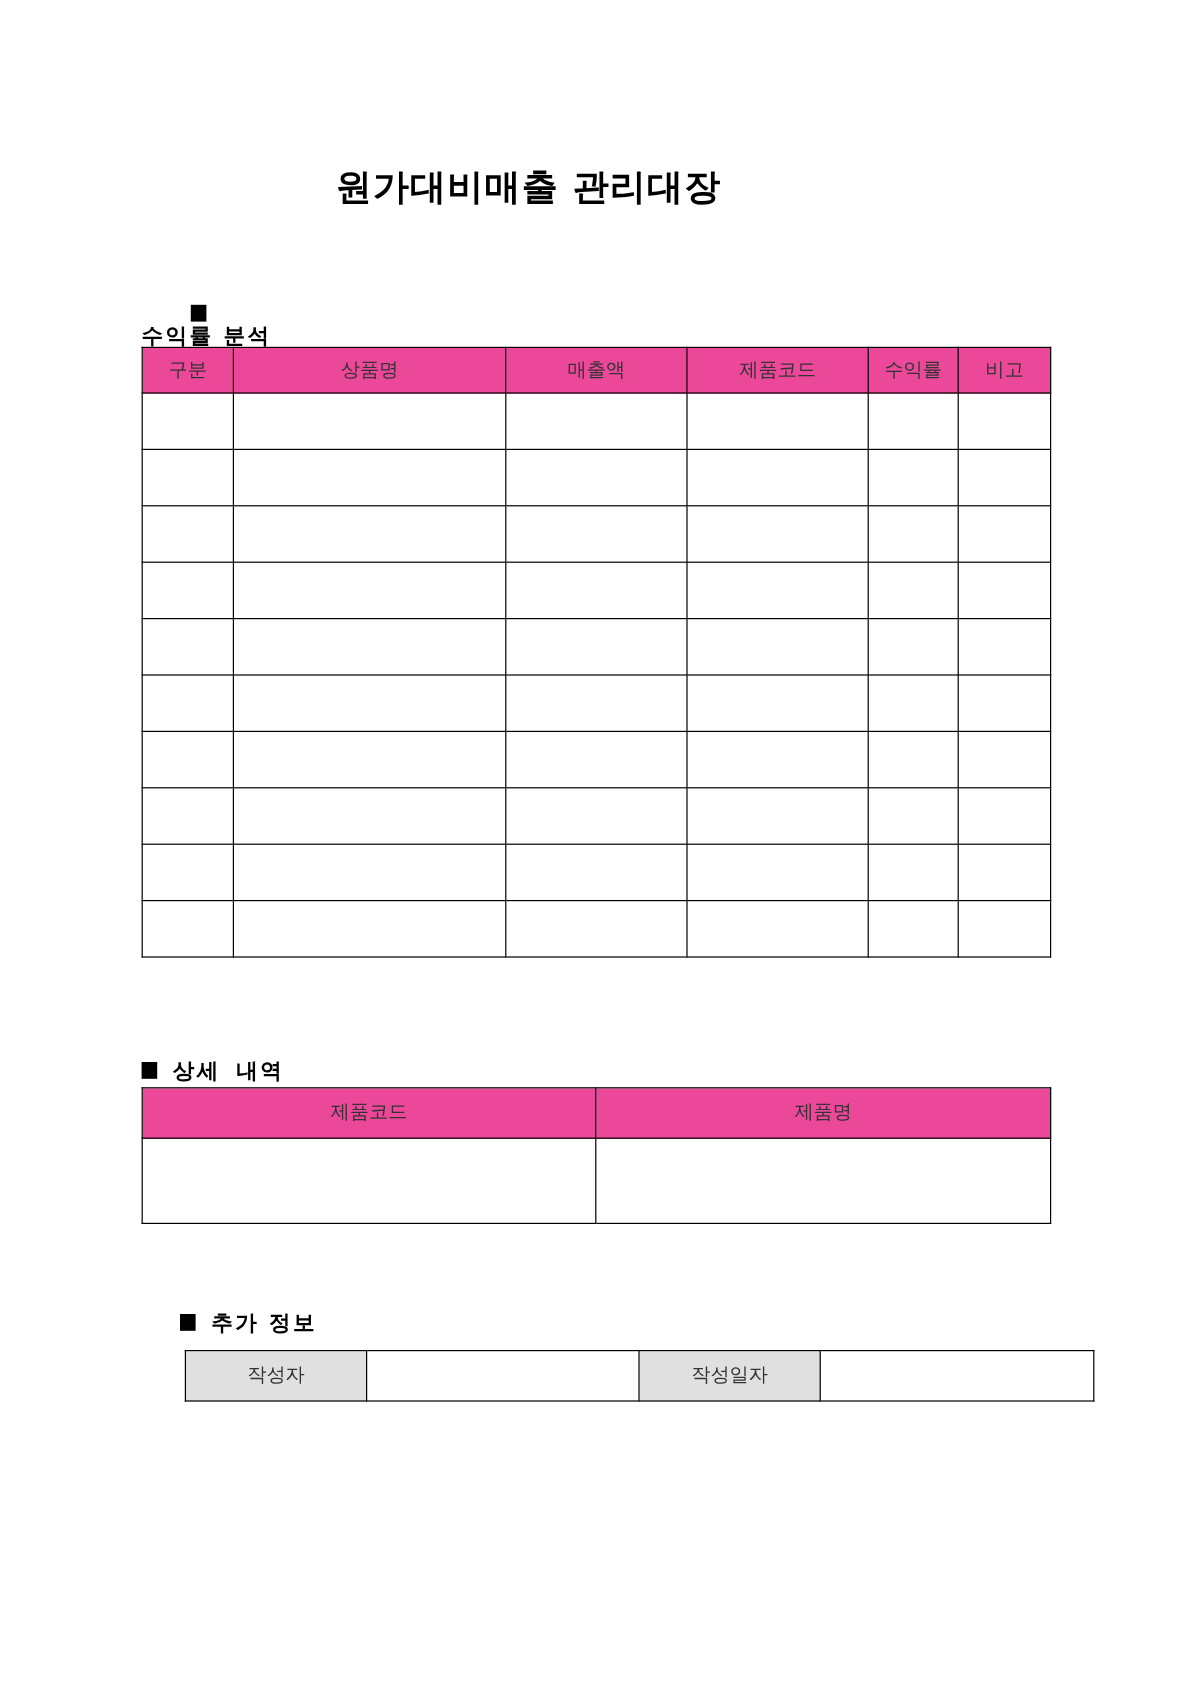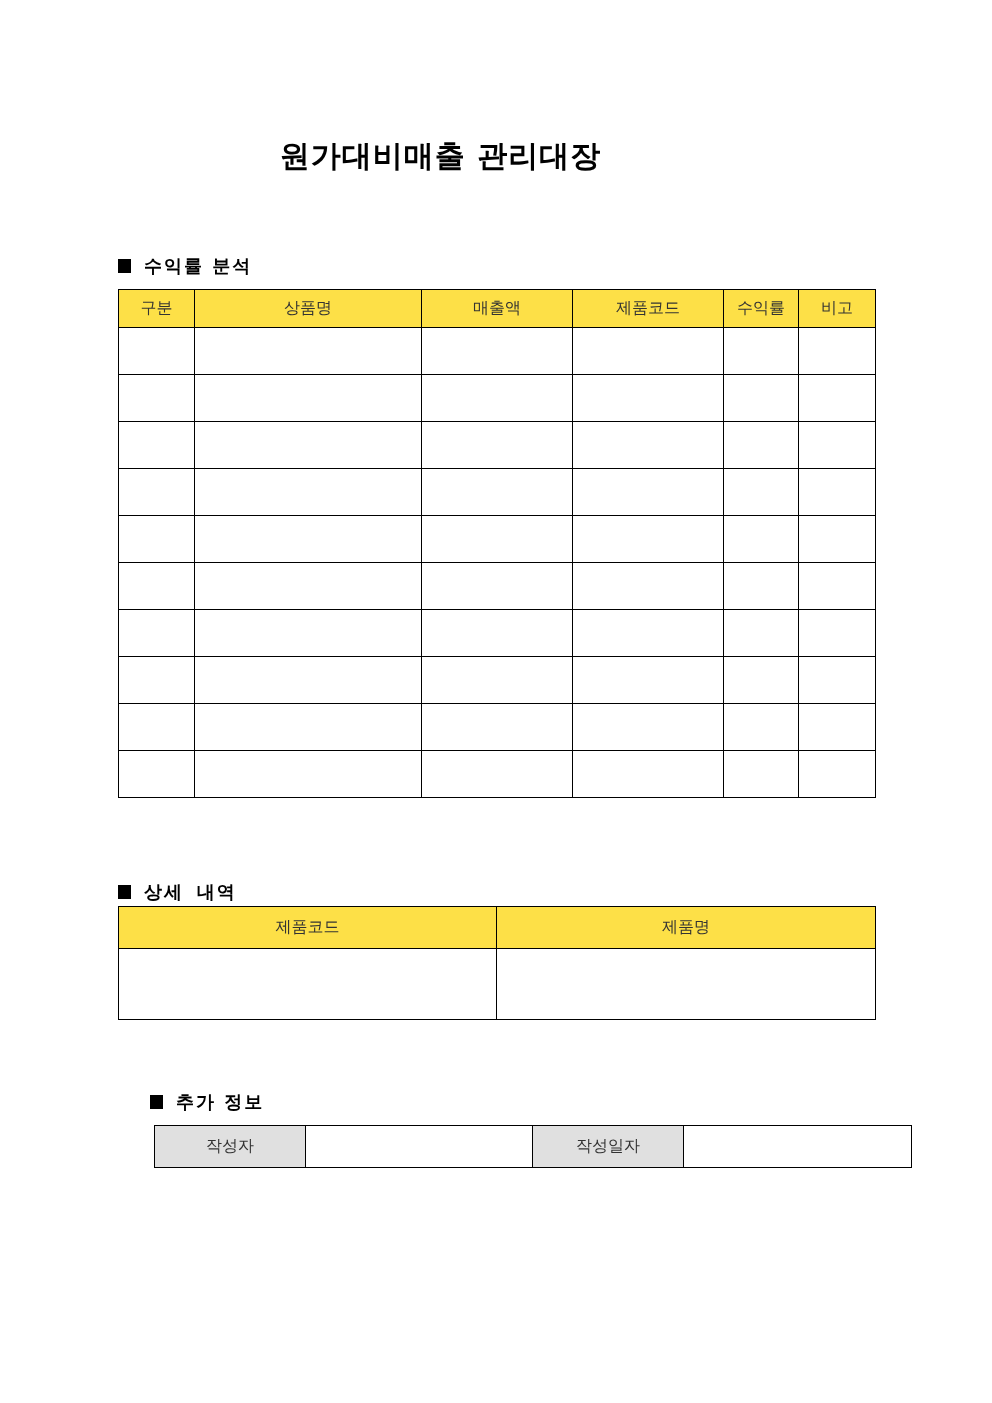--- a/index.html
+++ b/index.html
@@ -3,37 +3,37 @@
 <meta charset="utf-8">
 <style>
   html, body { margin: 0; padding: 0; background: #ffffff; }
   body { width: 992px; height: 1403px; position: relative; font-family: "DejaVu Sans", "Liberation Sans", sans-serif; color: #000; }
   .title { position: absolute; top: 136px; left: 0; width: 793px; text-align: center; font-size: 30px; font-weight: bold; letter-spacing: 1px; margin-left: 44px; }
   .section-heading { position: absolute; left: 118px; font-size: 18px; font-weight: bold; display: flex; align-items: center; }
   .square { display: inline-block; width: 13px; height: 14px; background: #000; margin-right: 13px; }
   .heading-text { letter-spacing: 2px; }
   table { position: absolute; left: 118px; border-collapse: collapse; table-layout: fixed; }
   td, th { border: 1.5px solid #000; padding: 0; font-weight: normal; font-size: 16px; text-align: center; color: #333; }
-  th { background: #fde047; }
+  th { background: #ec4899; }
   #t1 { top: 289px; width: 757px; }
   #t1 th { height: 37px; }
   #t1 td { height: 46px; }
   #t2 { top: 906px; width: 757px; }
   #t2 th { height: 41px; }
   #t2 td { height: 70px; }
   #t3 { top: 1125px; width: 757px; margin-left: 36px; }
   #t3 td { height: 41px; }
   #t3 td.label { background: #e0e0e0; }
 </style>
 </head>
 <body>
 
 <div class="title">원가대비매출 관리대장</div>
 
-<div class="section-heading" style="top:254px;">
+<div class="section-heading" style="top:254px;flex-direction:column;">
   <span class="square"></span>
   <span class="heading-text">수익률 분석</span>
 </div>
 
 <table id="t1">
   <colgroup>
     <col style="width:76px">
       <col style="width:227px">
       <col style="width:151px">
       <col style="width:151px">

